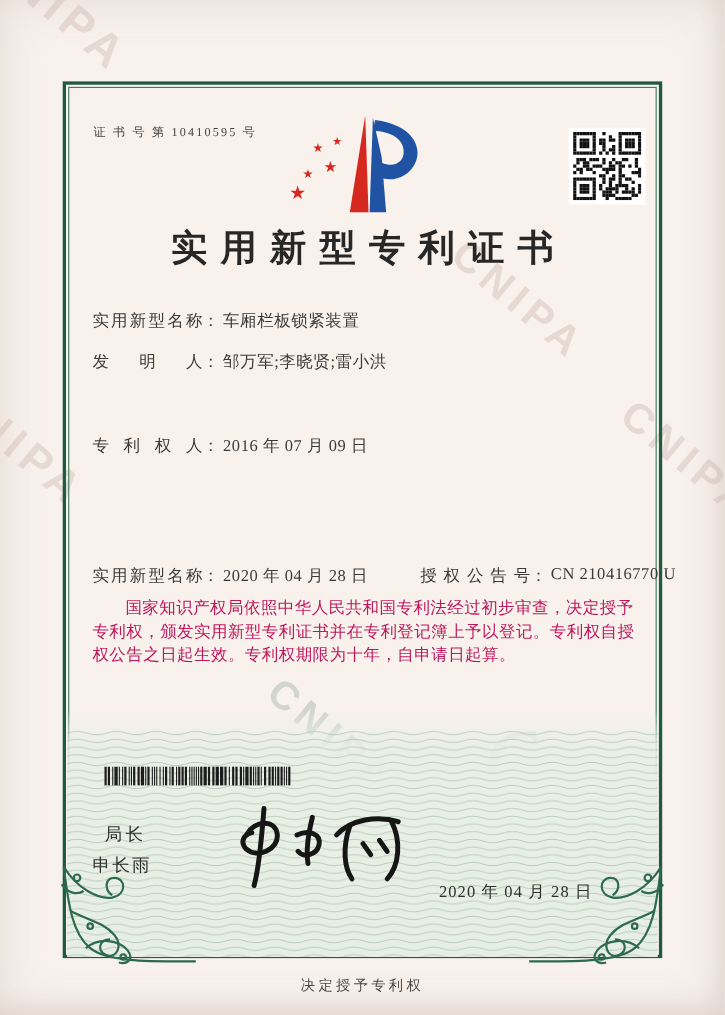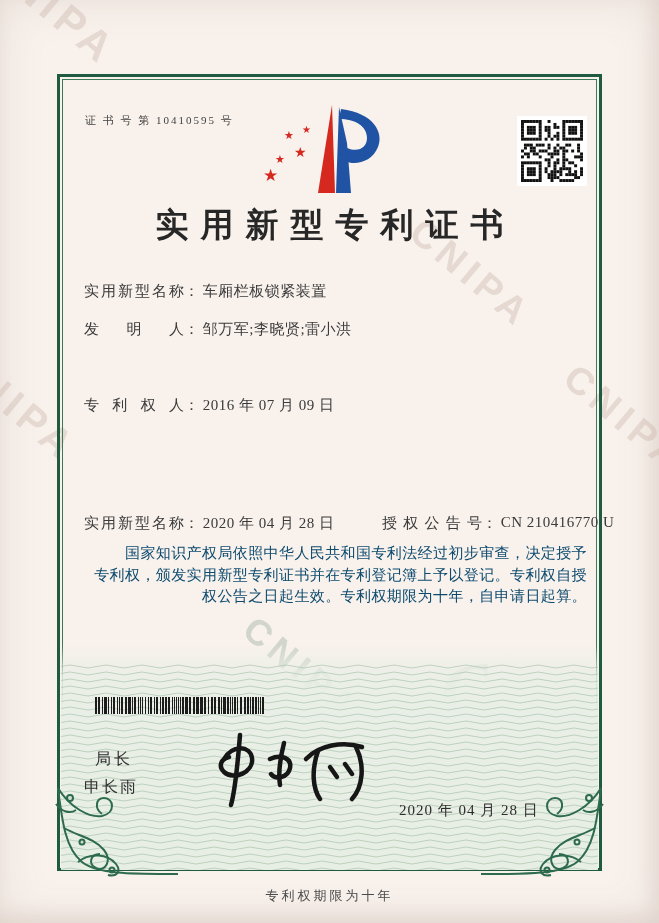--- a/index.html
+++ b/index.html
@@ -48,21 +48,21 @@
     font-size:33px;font-weight:700;letter-spacing:12px;text-indent:12px;color:#272727;
   }
   
   .row{position:absolute;left:84px;font-size:15px;color:#3a3a3a;white-space:nowrap;}
   .lbl{display:inline-block;width:100px;text-align:justify;text-align-last:justify;vertical-align:top;}
   .colon{vertical-align:top;}
   .val{letter-spacing:.5px;vertical-align:top;}
   .val-wrap{display:inline-block;white-space:normal;width:392px;line-height:22px;letter-spacing:.5px;vertical-align:top;}
   .pair2{position:absolute;left:286px;top:0;white-space:nowrap;margin-left:12px;}
   
-  .body-text{position:absolute;left:84px;top:543px;width:503px;font-size:15px;color:#0c4a6e;text-align:right;}
+  .body-text{position:absolute;left:84px;top:543px;width:503px;font-size:15px;color:#be185d;}
   .body-text p{margin:0 0 7px 0;text-indent:2em;line-height:21.5px;letter-spacing:.4px;}
   
   .barcode{position:absolute;left:95px;top:697px;width:170px;height:17px;display:flex;align-items:stretch;}
   .barcode div{background:#1c1c1c;}
   .sig-title{position:absolute;left:95px;top:749px;font-size:16px;letter-spacing:3px;color:#2e2e2e;}
   .sig-name{position:absolute;left:84px;top:777px;font-size:16px;letter-spacing:2px;color:#2e2e2e;}
   .signature{position:absolute;left:196px;top:729px;}
   .date{position:absolute;left:399px;top:801px;font-size:15px;letter-spacing:1px;color:#2e2e2e;}
   .page-num{position:absolute;left:0;top:846px;width:659px;text-align:center;font-size:14px;letter-spacing:1px;color:#3a3a3a;}
   .footer-note{position:absolute;left:0;top:887px;width:659px;text-align:center;font-size:13px;letter-spacing:3px;color:#4a4a4a;}
@@ -455,15 +455,15 @@
       <path d="M6 2 C18 22 38 32 50 30 C64 27 62 12 52 12 C44 12 42 22 50 28"></path>
       <path d="M12 42 C26 50 42 52 52 64 C60 74 54 86 44 82 C36 78 38 68 48 68"></path>
       <path d="M26 76 C38 66 56 68 64 78 C70 86 64 91 56 89"></path>
       <path d="M4 18 C10 26 18 28 24 24"></path>
       <circle cx="18" cy="12" r="3"></circle>
       <circle cx="30" cy="56" r="2.5"></circle>
       <circle cx="60" cy="84" r="2.5"></circle>
     </g>
   </svg>
 
-  <div class="footer-note">专利权期限为十年</div>
+  <div class="footer-note">决定授予专利权</div>
 
 </div>
 
 </body></html>

